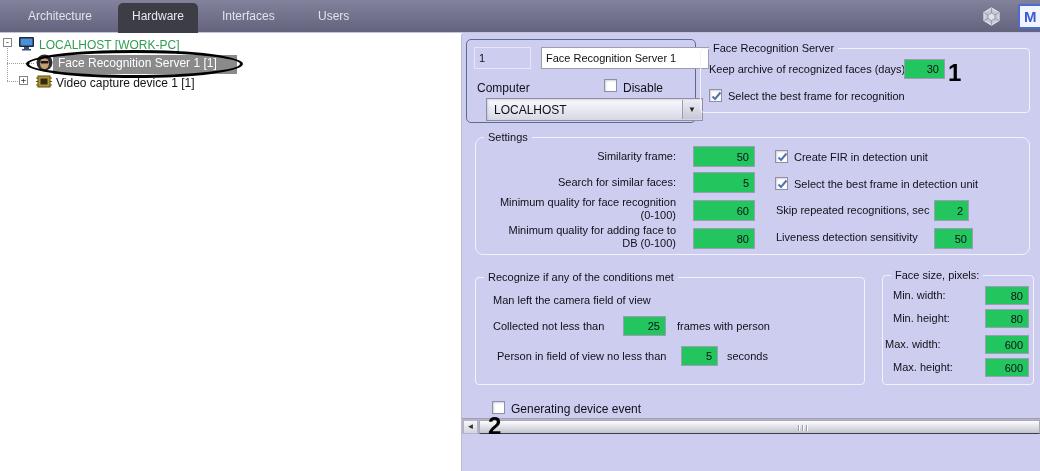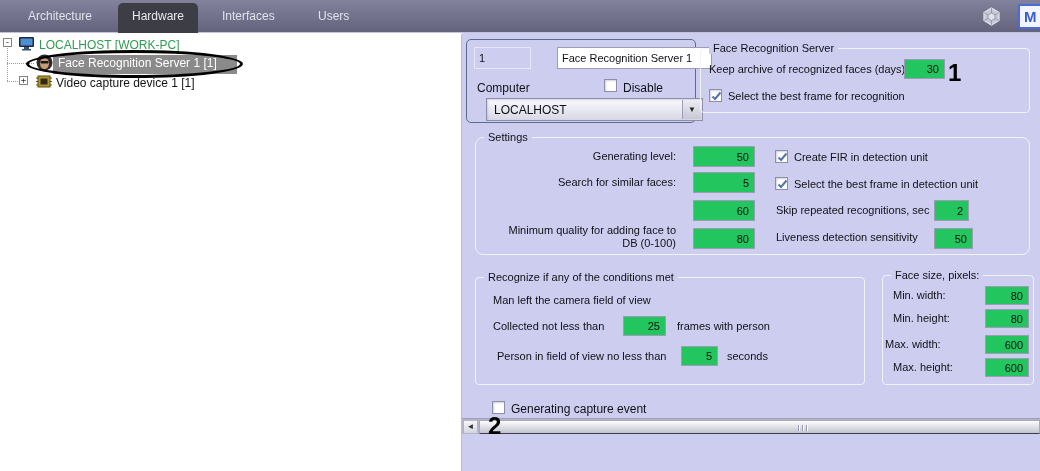--- a/index.html
+++ b/index.html
@@ -153,21 +153,21 @@
     <span class="tree-label" style="left:56px; top:42px; color:#141414;">Video capture device 1 [1]</span>
   </div>
   <div id="panel-divider"></div>
 
   <div id="annotation-ellipse"></div>
 
   <div id="settings-panel">
 
     <div class="group" id="group-identity" style="left:4px; top:6px; width:230px; height:84px;">
       <input class="text-input" id="id-field" style="left: 7px; top: 7px; width: 57px; height: 22px;" readonly="" value="1">
-      <input class="text-input" style="left: 74px; top: 7px; width: 155px; height: 22px; margin-left: 16px;" readonly="" value="Face Recognition Server 1">
+      <input class="text-input" style="left: 74px; top: 7px; width: 168px; height: 22px;" readonly="" value="Face Recognition Server 1">
       <span class="lbl" style="left:10px; top:41px; font-size:12px;">Computer</span>
       <span class="checkbox" style="left:137px; top:39px;"></span>
       <span class="lbl" style="left:156px; top:41px; font-size:12px;">Disable</span>
       <div class="combo" style="left:7px; top:58px; width:217px; height:23px;">
         <span class="combo-text">LOCALHOST</span>
         <span class="combo-btn">▼</span>
       </div>
     </div>
 
     <div class="group" style="left:238px; top:15px; width:330px; height:65px;">
@@ -179,26 +179,27 @@
             <path d="M1.5,5.5 L4,8 L9.5,1.5" stroke="#5274aa" stroke-width="2" fill="none"></path>
           </svg>
       </span>
       <span class="lbl" style="left:27px; top:41px;">Select the best frame for recognition</span>
     </div>
     <span class="annotation-number" style="left:486px; top:26px;">1</span>
 
     <div class="group" style="left:13px; top:104px; width:555px; height:118px;border-radius:8px;">
       <span class="group-title">Settings</span>
 
-      <span class="lbl-wrap" style="left:18px; top:12px; width:182px;">Generating level:</span>
+      <span class="lbl-wrap" style="left:18px; top:12px; width:182px;">Similarity frame:</span>
       <input class="num-input" style="left: 217px; top: 8px; width: 62px; height: 21px;" readonly="" value="50">
 
       <span class="lbl-wrap" style="left:18px; top:38px; width:182px;">Search for similar faces:</span>
       <input class="num-input" style="left: 217px; top: 34px; width: 62px; height: 21px;" readonly="" value="5">
 
+      <span class="lbl-wrap" style="left:18px; top:58px; width:182px;">Minimum quality for face recognition (0-100)</span>
       <input class="num-input" style="left: 217px; top: 62px; width: 62px; height: 21px;" readonly="" value="60">
 
       <span class="lbl-wrap" style="left:18px; top:86px; width:182px;">Minimum quality for adding face to DB (0-100)</span>
       <input class="num-input" style="left: 217px; top: 90px; width: 62px; height: 21px;" readonly="" value="80">
 
       <span class="checkbox" style="left:299px; top:12px;">
         <svg width="11" height="11" viewBox="0 0 11 11">
             <path d="M1.5,5.5 L4,8 L9.5,1.5" stroke="#5274aa" stroke-width="2" fill="none"></path>
           </svg>
       </span>
@@ -237,21 +238,21 @@
       <input class="num-input" style="left: 102px; top: 10px; width: 44px; height: 19px;" readonly="" value="80">
       <span class="lbl" style="left:10px; top:36px;">Min. height:</span>
       <input class="num-input" style="left: 102px; top: 33px; width: 44px; height: 19px;" readonly="" value="80">
       <span class="lbl" style="left:2px; top:62px;">Max. width:</span>
       <input class="num-input" style="left: 102px; top: 59px; width: 44px; height: 19px;" readonly="" value="600">
       <span class="lbl" style="left:10px; top:85px;">Max. height:</span>
       <input class="num-input" style="left: 102px; top: 82px; width: 44px; height: 19px;" readonly="" value="600">
     </div>
 
     <span class="checkbox" style="left:30px; top:368px;"></span>
-    <span class="lbl" style="left:49px; top:369px; font-size:12px;">Generating capture event</span>
+    <span class="lbl" style="left:49px; top:369px; font-size:12px;">Generating device event</span>
 
     <div id="hscrollbar">
       <span id="hscroll-left">◄</span>
       <div id="hscroll-thumb">
         <span class="grip-bar" style="left:318px;"></span>
         <span class="grip-bar" style="left:322px;"></span>
         <span class="grip-bar" style="left:326px;"></span>
       </div>
     </div>
 

